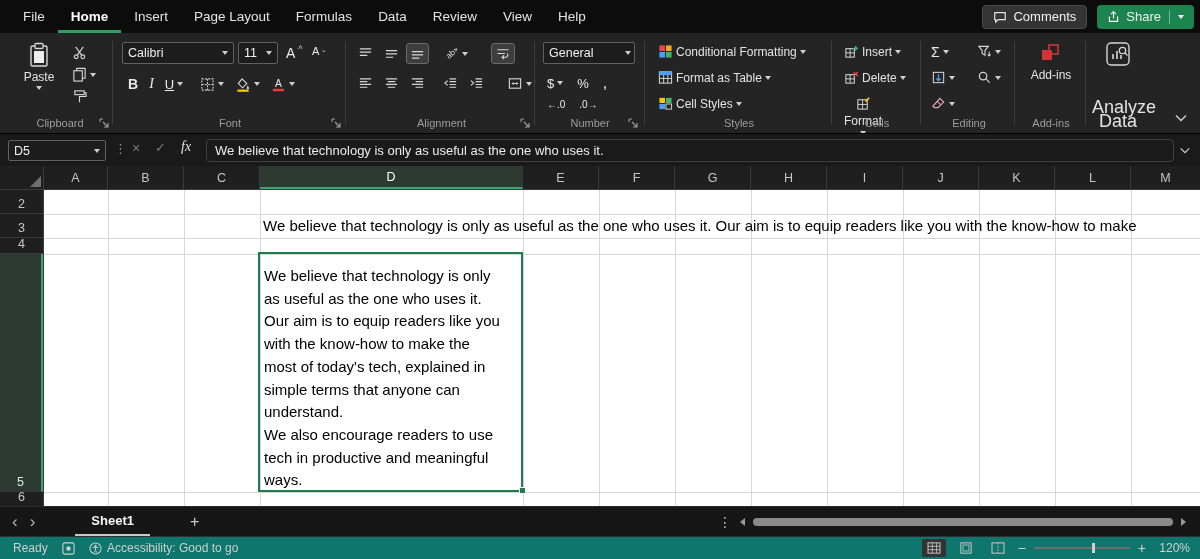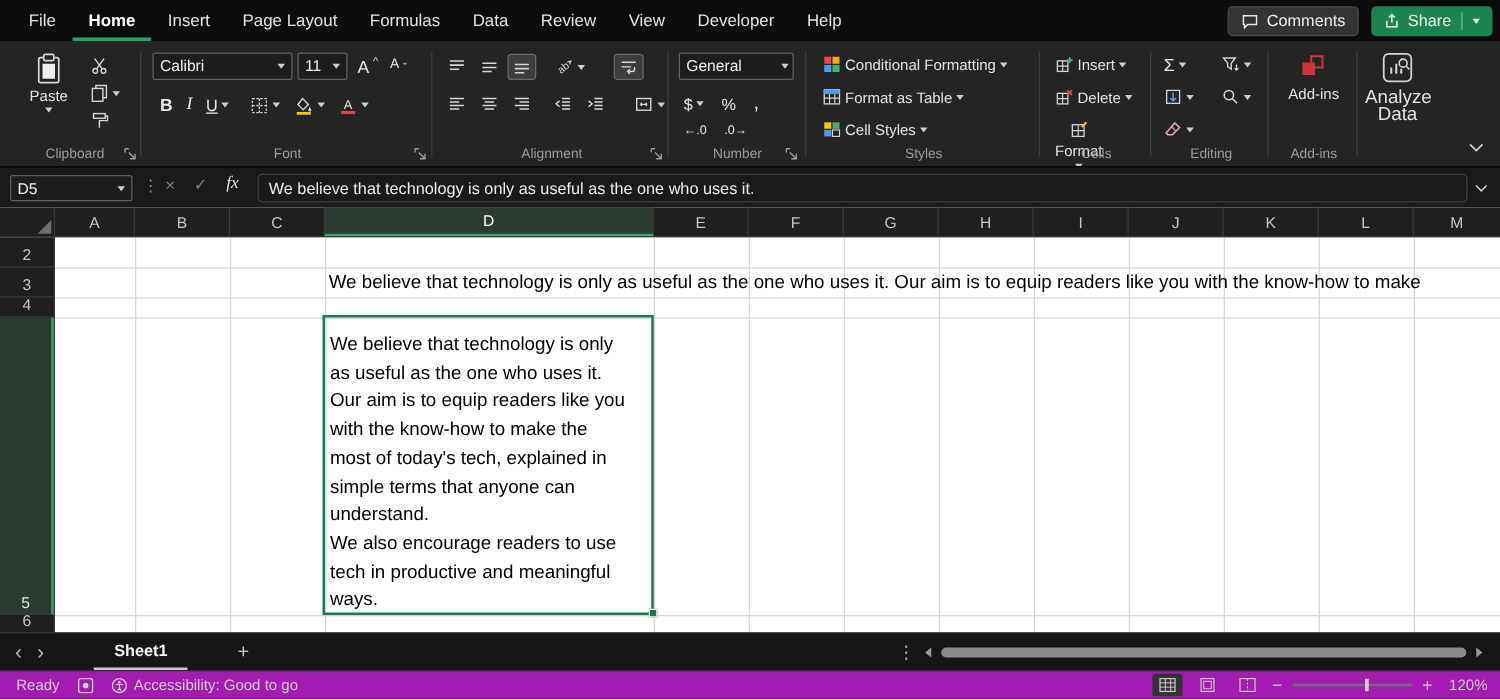--- a/index.html
+++ b/index.html
@@ -30,21 +30,21 @@
     font-size:11px; color:#9d9d9d; }
   .row { position:absolute; display:flex; align-items:center; gap:3px; }
   .rbtn { display:flex; align-items:center; gap:3px; padding:2px 3px; border-radius:3px;
     color:#e3e3e3; font-size:12px; border:1px solid transparent; }
   .rbtn.pressed { background:#3d3d3d; border-color:#6a6a6a; }
   .combo { background:#1d1d1d; border:1px solid #606060; border-radius:2px; color:#f0f0f0;
     font-size:12.5px; height:22px; display:flex; align-items:center; padding:0 5px; justify-content:space-between; }
   .glyph { font-size:13px; color:#e9e9e9; }
   .launcher { position:absolute; bottom:5px; right:3px; }
   svg.i { display:block; }
-  .biglbl { font-size:15px; color:#e3e3e3; text-align:center; line-height:14px; }
+  .biglbl { font-size:18px; color:#e3e3e3; text-align:center; line-height:14px;margin-top:29px; }
 
   
   #formulabar { position:absolute; top:133px; left:0; right:0; height:33px; background:#1a1a1a;
     border-top:1px solid #000; display:flex; align-items:center; }
   #name-box { position:absolute; left:8px; top:6px; width:98px; height:21px; }
   #fb-dots { position:absolute; left:114px; top:7px; color:#8f8f8f; font-size:13px; }
   #fb-cancel { position:absolute; left:132px; top:6px; color:#7a7a7a; font-size:14px; }
   #fb-enter { position:absolute; left:155px; top:6px; color:#7a7a7a; font-size:13px; }
   #fb-fx { position:absolute; left:181px; top:5px; color:#e0e0e0; font-size:14px;
     font-family:"Liberation Serif","DejaVu Serif",serif; font-style:italic; }
@@ -89,21 +89,21 @@
     color:#f5f5f5; font-size:13px; font-weight:bold; border-bottom:2px solid #c9c9c9; }
   #add-sheet { margin-left:34px; font-size:16px; color:#c9c9c9; padding:0 6px; }
   #tab-ellipsis { position:absolute; left:718px; font-size:14px; color:#b9b9b9; }
   #hscroll { position:absolute; left:740px; right:14px; top:8px; height:14px; display:flex; align-items:center; }
   .scroll-tri { width:0; height:0; border-top:4px solid transparent; border-bottom:4px solid transparent; }
   .scroll-tri.left { border-right:5px solid #9a9a9a; margin-right:8px; }
   .scroll-tri.right { border-left:5px solid #9a9a9a; margin-left:8px; }
   #hthumb { height:8px; border-radius:4px; background:#8a8a8a; flex:1; }
 
   
-  #statusbar { position:absolute; top:536px; left:0; right:0; height:23px; background:#a21caf;
+  #statusbar { position:absolute; top:536px; left:0; right:0; height:23px; background:#0f766e;
     border-top:1px solid #2f2f2f; display:flex; align-items:center; color:#cfcfcf; font-size:12px; }
   #status-ready { padding-left:13px; width:48px; }
   .sb-item { display:flex; align-items:center; gap:5px; margin-left:14px; }
   #sb-right { margin-left:auto; display:flex; align-items:center; gap:8px; padding-right:10px; }
   .view-ic { width:24px; height:18px; display:flex; align-items:center; justify-content:center; border-radius:2px; }
   .view-ic.pressed { background:#333; }
   #zoom-track { width:96px; height:2px; background:#6f6f6f; position:relative; }
   #zoom-thumb { position:absolute; left:58px; top:-4px; width:3px; height:10px; background:#cfcfcf; }
   #zoom-pct { width:36px; text-align:right; }
   .zoom-sign { font-size:14px; color:#cfcfcf; }
@@ -115,21 +115,20 @@
 
   <div id="menubar">
     <div class="menu-item">File</div>
     <div class="menu-item active">Home</div>
     <div class="menu-item">Insert</div>
     <div class="menu-item">Page Layout</div>
     <div class="menu-item">Formulas</div>
     <div class="menu-item">Data</div>
     <div class="menu-item">Review</div>
     <div class="menu-item">View</div>
-    <div class="menu-item">Developer</div>
     <div class="menu-item">Help</div>
     <div id="menubar-right">
       <div class="topbtn" id="comments-btn">
         <span>
           <svg class="i" width="14" height="14" viewBox="0 0 16 16">
               <path d="M2 3h12v8H6l-3 3v-3H2z" fill="none" stroke="#e8e8e8" stroke-width="1.3"></path>
             </svg>
         </span>
         <span>Comments</span>
       </div>

